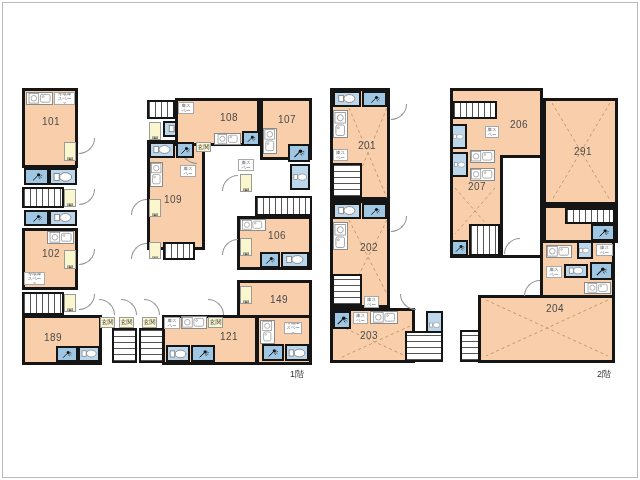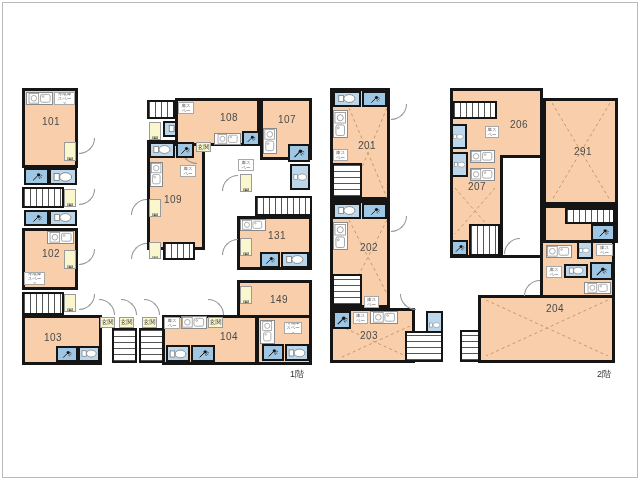--- a/index.html
+++ b/index.html
@@ -87,21 +87,21 @@
     </div>
   <div class="num" style="left:36px;top:248px">102</div>
   <div class="glabel v" style="left:64px;top:250px;width:12px;height:19px">玄関</div>
   <div class="door d270" style="left:79px;top:249px"></div>
   <div class="flabel" style="left:24px;top:272px;width:21px;height:13px">冷蔵庫スペース</div>
   <div class="stairs" style="left:22px;top:292px;width:42px;height:23px"></div>
   <div class="glabel v" style="left:64px;top:294px;width:12px;height:18px">玄関</div>
   <div class="door d270" style="left:79px;top:294px"></div>
 
   <div class="room" style="left:22px;top:315px;width:80px;height:50px"></div>
-  <div class="num" style="left:38px;top:332px">103</div>
+  <div class="num" style="left:38px;top:332px">189</div>
   <div class="shower" style="left:56px;top:346px;width:22px;height:16px">
       <svg viewBox="0 0 20 20" width="85%" height="85%" preserveAspectRatio="xMidYMid meet">
         <line x1="3" y1="17" x2="11" y2="9" stroke="#161616" stroke-width="1.8"></line>
         <circle cx="13" cy="7" r="3" fill="#161616"></circle>
         <line x1="15.5" y1="9.5" x2="18.5" y2="12.5" stroke="#161616" stroke-width="1.2"></line>
         <line x1="16.5" y1="7" x2="19.5" y2="8.5" stroke="#161616" stroke-width="1.2"></line>
         <line x1="13.5" y1="11" x2="15.5" y2="14.5" stroke="#161616" stroke-width="1.2"></line>
       </svg>
     </div>
   <div class="wet" style="left:78px;top:346px;width:22px;height:16px">
@@ -124,21 +124,21 @@
   <div class="kitchen" style="left:181px;top:316px;width:26px;height:13px">
       <svg viewBox="0 0 26 12" width="96%" height="96%" preserveAspectRatio="xMidYMid meet">
         <rect x="0.5" y="0.5" width="11" height="11" fill="#fff" stroke="#888" stroke-width="0.8"></rect>
         <circle cx="6" cy="6" r="3.2" fill="none" stroke="#888" stroke-width="0.8"></circle>
         <rect x="13.5" y="1.5" width="11" height="9" rx="2" fill="#fff" stroke="#888" stroke-width="0.8"></rect>
         <circle cx="16.5" cy="4" r="1" fill="none" stroke="#888" stroke-width="0.7"></circle>
       </svg>
     </div>
   <div class="glabel" style="left:208px;top:317px;width:15px;height:11px">玄関</div>
   <div class="door d180" style="left:208px;top:299px"></div>
-  <div class="num" style="left:214px;top:331px">104</div>
+  <div class="num" style="left:214px;top:331px">121</div>
   <div class="wet" style="left:166px;top:345px;width:24px;height:17px">
       <svg viewBox="0 0 24 14" width="92%" height="92%" preserveAspectRatio="xMidYMid meet">
         <rect x="1.5" y="3" width="6" height="8" fill="#fff" stroke="#777" stroke-width="1"></rect>
         <ellipse cx="15" cy="7" rx="7" ry="5" fill="#fff" stroke="#777" stroke-width="1"></ellipse>
       </svg>
     </div>
   <div class="shower" style="left:191px;top:345px;width:24px;height:17px">
       <svg viewBox="0 0 20 20" width="85%" height="85%" preserveAspectRatio="xMidYMid meet">
         <line x1="3" y1="17" x2="11" y2="9" stroke="#161616" stroke-width="1.8"></line>
         <circle cx="13" cy="7" r="3" fill="#161616"></circle>
@@ -272,21 +272,21 @@
   <div class="stairs" style="left:255px;top:196px;width:57px;height:20px"></div>
   <div class="room" style="left:237px;top:216px;width:75px;height:54px"></div>
   <div class="kitchen" style="left:240px;top:219px;width:26px;height:12px">
       <svg viewBox="0 0 26 12" width="96%" height="96%" preserveAspectRatio="xMidYMid meet">
         <rect x="0.5" y="0.5" width="11" height="11" fill="#fff" stroke="#888" stroke-width="0.8"></rect>
         <circle cx="6" cy="6" r="3.2" fill="none" stroke="#888" stroke-width="0.8"></circle>
         <rect x="13.5" y="1.5" width="11" height="9" rx="2" fill="#fff" stroke="#888" stroke-width="0.8"></rect>
         <circle cx="16.5" cy="4" r="1" fill="none" stroke="#888" stroke-width="0.7"></circle>
       </svg>
     </div>
-  <div class="num" style="left:262px;top:230px">131</div>
+  <div class="num" style="left:262px;top:230px">106</div>
   <div class="glabel v" style="left:240px;top:238px;width:12px;height:18px">玄関</div>
   <div class="door d90" style="left:222px;top:239px"></div>
   <div class="shower" style="left:260px;top:252px;width:20px;height:16px">
       <svg viewBox="0 0 20 20" width="85%" height="85%" preserveAspectRatio="xMidYMid meet">
         <line x1="3" y1="17" x2="11" y2="9" stroke="#161616" stroke-width="1.8"></line>
         <circle cx="13" cy="7" r="3" fill="#161616"></circle>
         <line x1="15.5" y1="9.5" x2="18.5" y2="12.5" stroke="#161616" stroke-width="1.2"></line>
         <line x1="16.5" y1="7" x2="19.5" y2="8.5" stroke="#161616" stroke-width="1.2"></line>
         <line x1="13.5" y1="11" x2="15.5" y2="14.5" stroke="#161616" stroke-width="1.2"></line>
       </svg>

